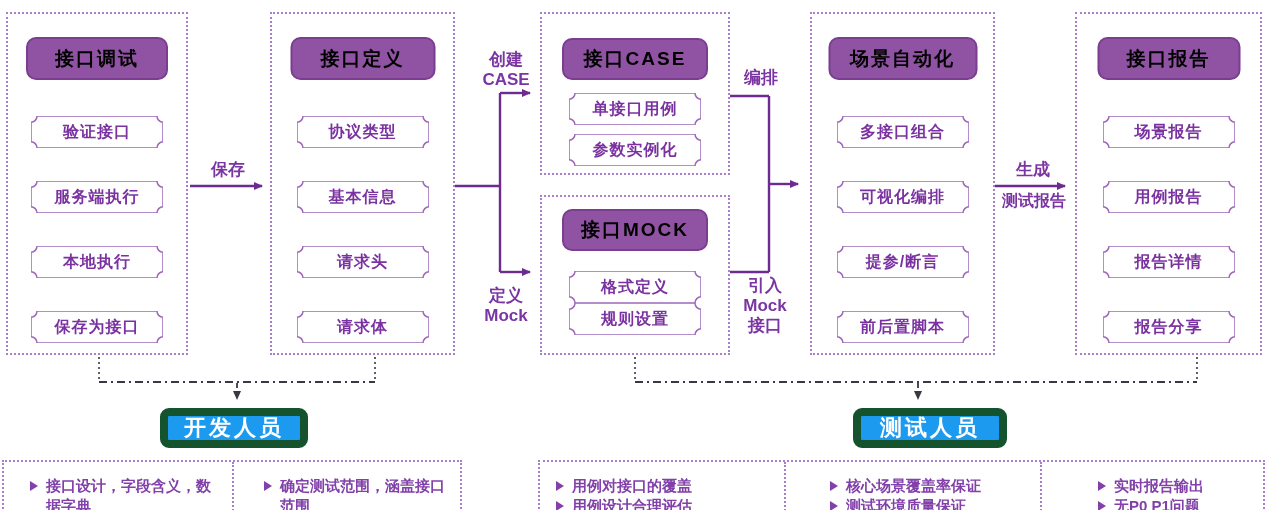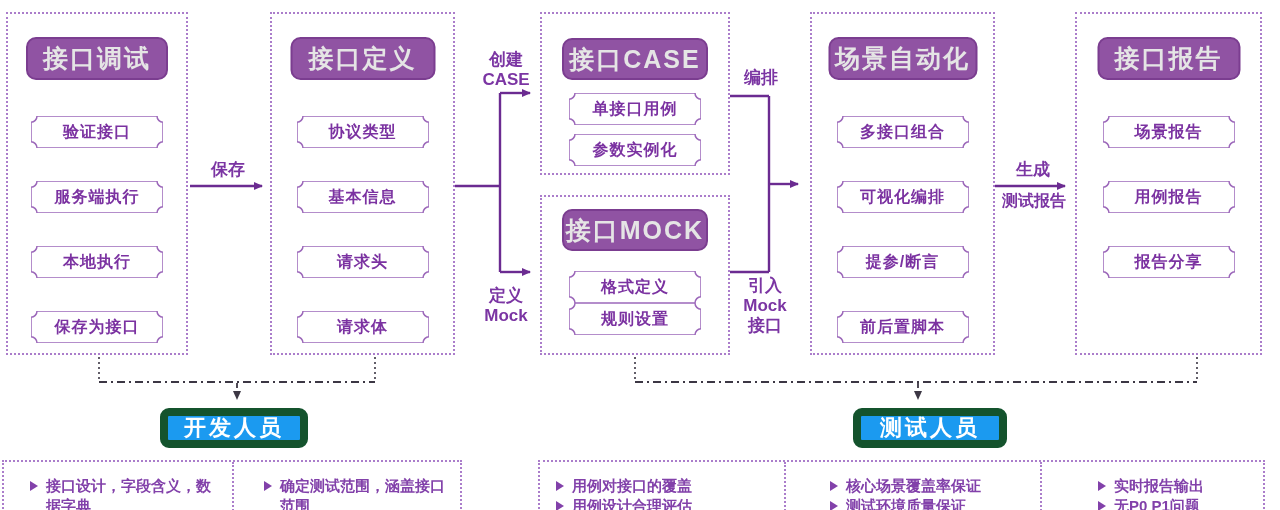--- a/index.html
+++ b/index.html
@@ -7,21 +7,21 @@
     position:relative;width:1280px;height:510px;background:#ffffff;overflow:hidden;
     font-family:"Liberation Sans","DejaVu Sans",sans-serif;
   }
   
   .col{position:absolute;border:2px dotted #ab7dcb;box-sizing:border-box;background:#fff;}
   .col-tall{top:12px;height:343px;}
   
   .hdr{
     position:absolute;left:50%;transform:translateX(-50%);
     background:#9053a3;border:2px solid #7b3d90;border-radius:10px;
-    color:#e5e5e5;font-weight:bold;font-size:25px;letter-spacing:2px;
+    color:#000000;font-weight:bold;font-size:19px;letter-spacing:2px;
     display:flex;align-items:center;justify-content:center;box-sizing:border-box;
   }
   
   .items{position:absolute;left:0;right:0;display:flex;flex-direction:column;align-items:center;}
   .item{position:relative;width:132px;height:32px;display:flex;align-items:center;justify-content:center;flex:none;}
   .item svg{position:absolute;left:0;top:0;width:100%;height:100%;}
   .item path{fill:#ffffff;stroke:#9c68ba;stroke-width:1.5;}
   .item-label{position:relative;color:#7b32a1;font-size:16px;font-weight:600;letter-spacing:1px;white-space:nowrap;}
   
   #connectors{position:absolute;left:0;top:0;pointer-events:none;}
@@ -180,20 +180,26 @@
           <svg viewBox="0 0 132 31" preserveAspectRatio="none">
             <path d="M 6 0 L 126 0 A 6 6 0 0 0 132 6 L 132 25 A 6 6 0 0 0 126 31 L 6 31 A 6 6 0 0 0 0 25 L 0 6 A 6 6 0 0 0 6 0 Z" vector-effect="non-scaling-stroke"></path>
           </svg>
           <span class="item-label">场景报告</span>
         </div>
         <div class="item">
           <svg viewBox="0 0 132 31" preserveAspectRatio="none">
             <path d="M 6 0 L 126 0 A 6 6 0 0 0 132 6 L 132 25 A 6 6 0 0 0 126 31 L 6 31 A 6 6 0 0 0 0 25 L 0 6 A 6 6 0 0 0 6 0 Z" vector-effect="non-scaling-stroke"></path>
           </svg>
           <span class="item-label">用例报告</span>
+        </div>
+        <div class="item">
+          <svg viewBox="0 0 132 31" preserveAspectRatio="none">
+            <path d="M 6 0 L 126 0 A 6 6 0 0 0 132 6 L 132 25 A 6 6 0 0 0 126 31 L 6 31 A 6 6 0 0 0 0 25 L 0 6 A 6 6 0 0 0 6 0 Z" vector-effect="non-scaling-stroke"></path>
+          </svg>
+          <span class="item-label">报告详情</span>
         </div>
         <div class="item">
           <svg viewBox="0 0 132 31" preserveAspectRatio="none">
             <path d="M 6 0 L 126 0 A 6 6 0 0 0 132 6 L 132 25 A 6 6 0 0 0 126 31 L 6 31 A 6 6 0 0 0 0 25 L 0 6 A 6 6 0 0 0 6 0 Z" vector-effect="non-scaling-stroke"></path>
           </svg>
           <span class="item-label">报告分享</span>
         </div>
       </div>
   </div>
 

